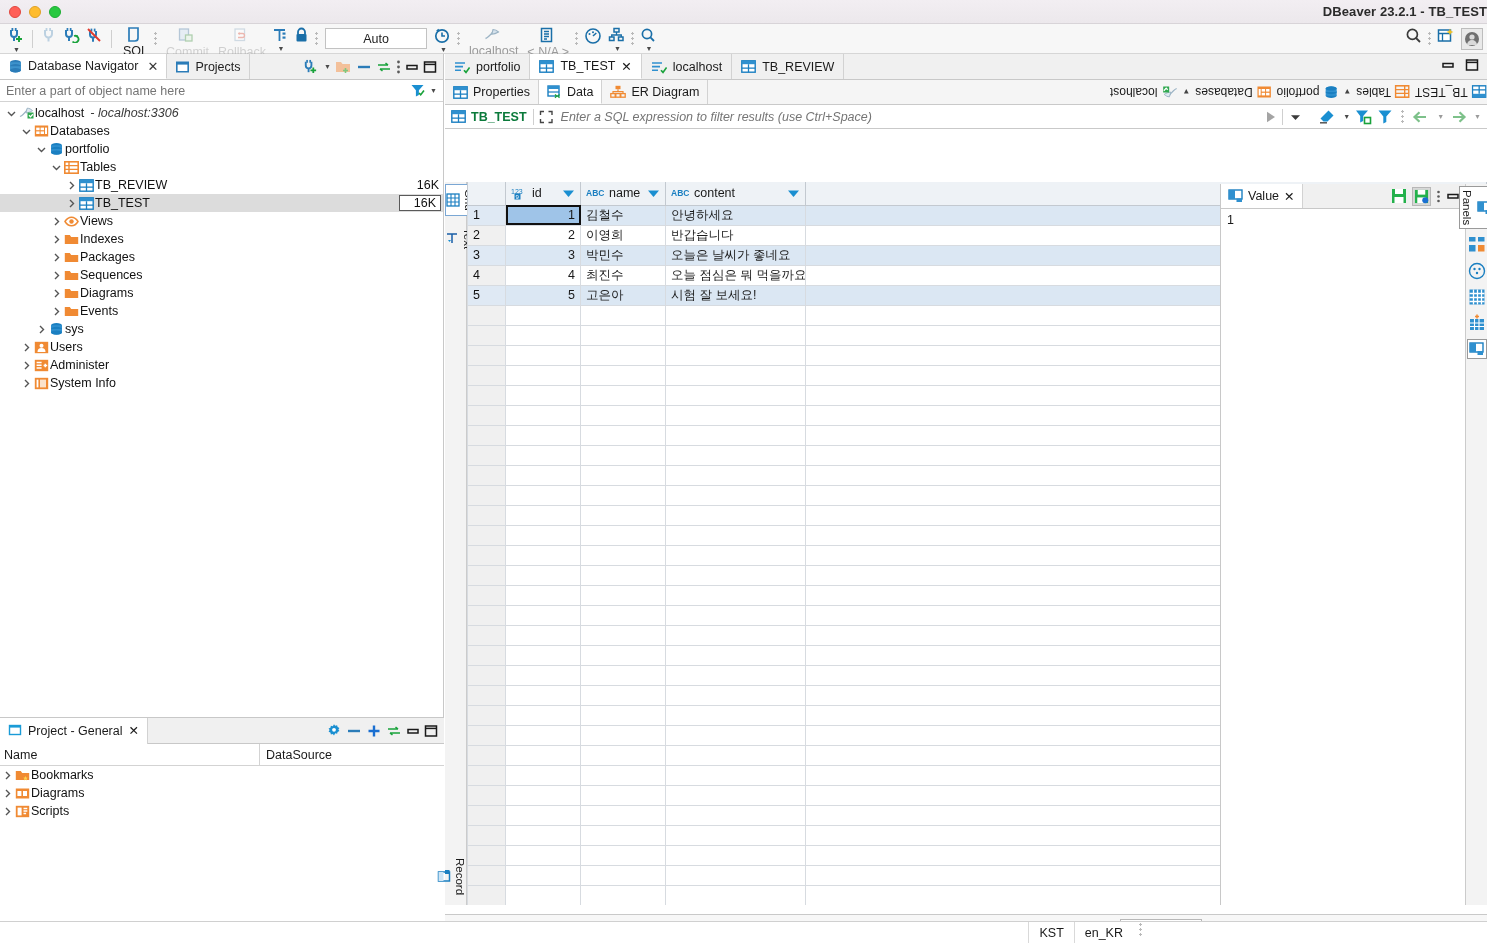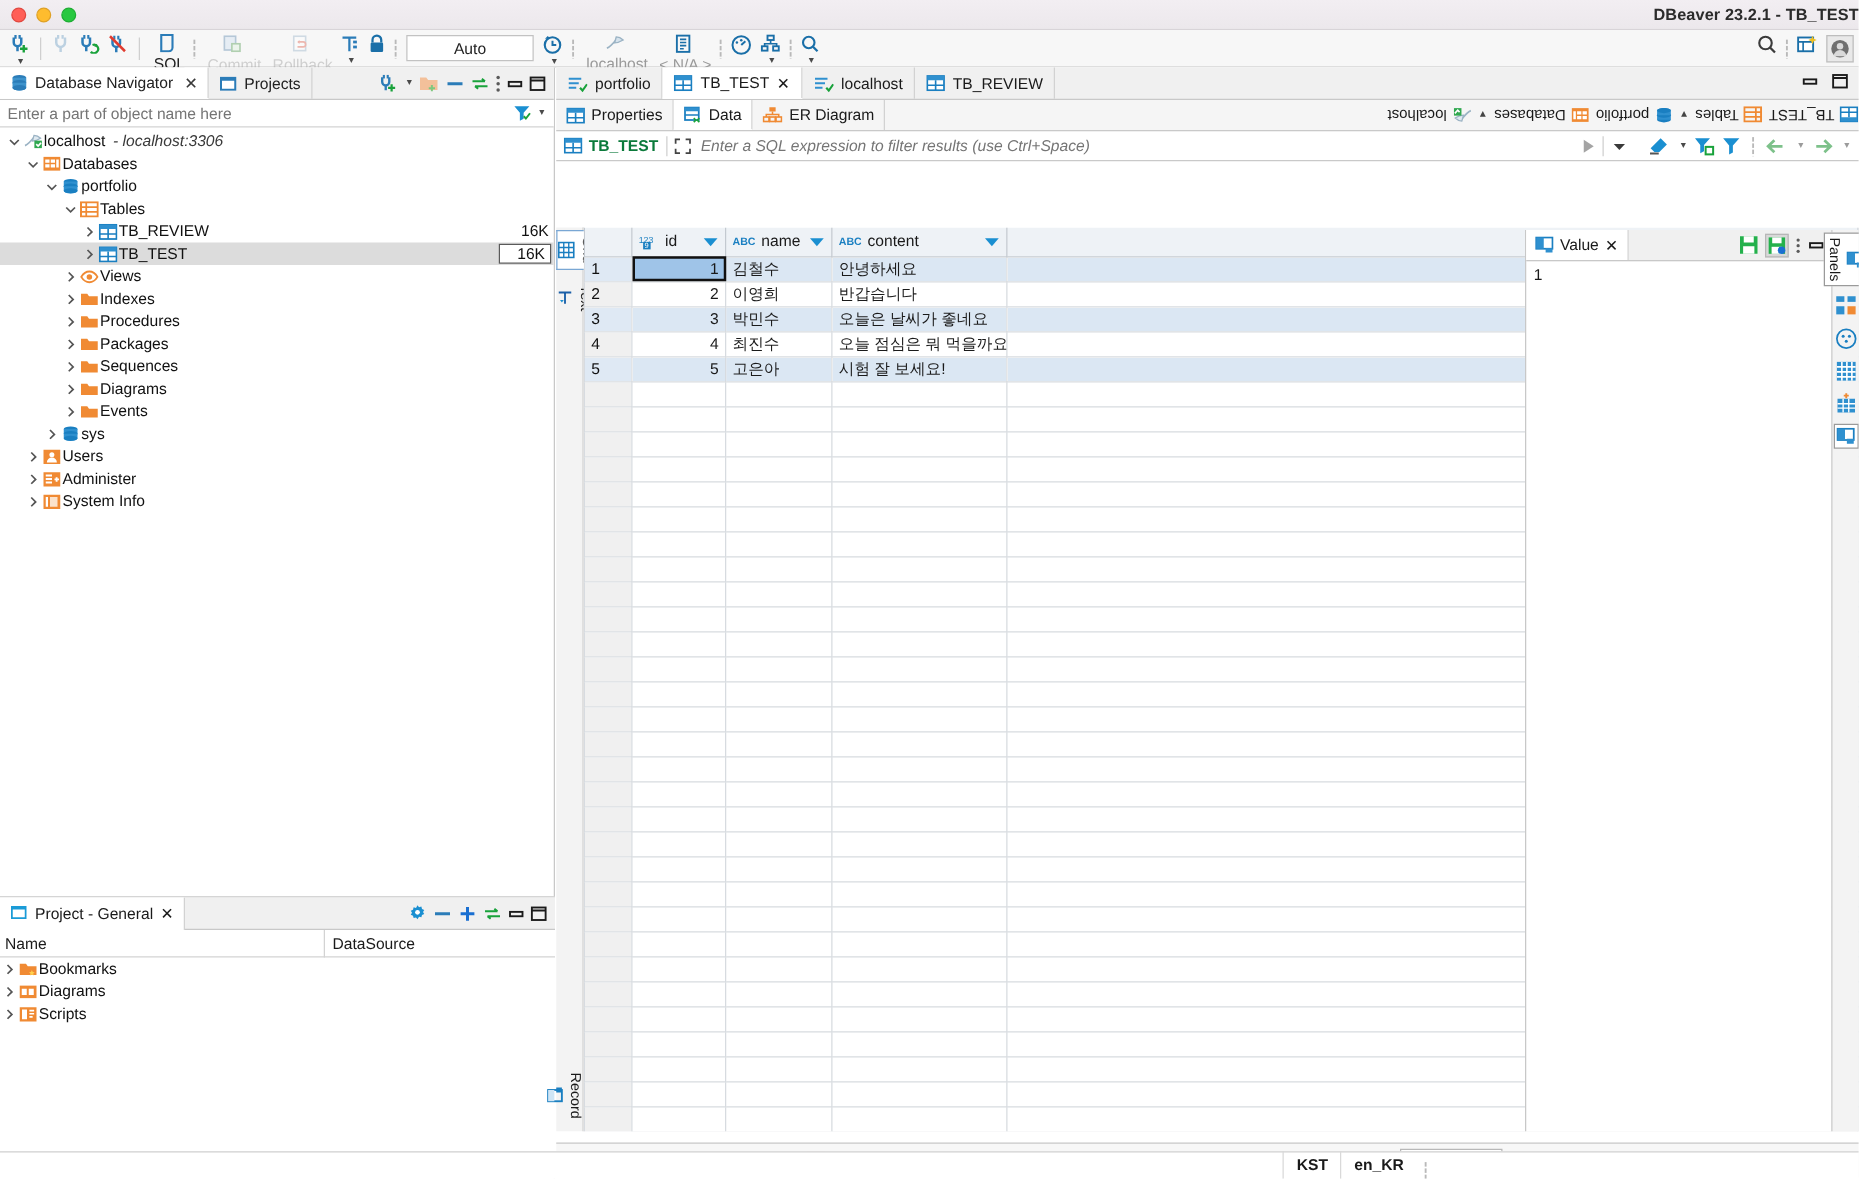--- a/index.html
+++ b/index.html
@@ -187,22 +187,22 @@
      padding-left: 26px; }
   .rb-item { display: flex; align-items: center; gap: 4px; padding: 0 5px; font-size: 12.5px; }
   .rb-item.dis { opacity: .42; }
   .rb-sep { width: 3px; height: 16px; margin: 0 4px;
      background-image: radial-gradient(#b9b9b9 48%, transparent 50%);
      background-size: 3px 5px; background-repeat: repeat-y; }
   .fetch-box { width: 82px; height: 20px; background: #fff; border: 1px solid #b8b8b8;
      font-size: 12.5px; padding-left: 5px; display: flex; align-items: center; }
 
   .statusbar { position: absolute; left: 0; bottom: 0; width: 1487px; height: 22px;
-     background: #ffffff; border-top: 1px solid #d0d0d0; display: flex; align-items: flex-end;
-     justify-content: flex-end; padding-right: 345px; font-size: 12.5px; gap: 0; font-weight: bold; }
+     background: #ffffff; border-top: 1px solid #d0d0d0; display: flex; align-items: flex-start;
+     justify-content: flex-end; padding-right: 345px; font-size: 12.5px; gap: 0; }
   .sb-cell { padding: 0 10px; height: 22px; display: flex; align-items: center;
      border-left: 1px solid #d9d9d9; }
   .sb-dots { width: 3px; height: 14px; margin-left: 6px;
      background-image: radial-gradient(#b9b9b9 48%, transparent 50%);
      background-size: 3px 5px; background-repeat: repeat-y; }
   .ed-min { position: absolute; right: 8px; top: 4px; display: flex; gap: 10px; }
 
   svg { display: block; }
 </style>
 </head>
@@ -629,34 +629,20 @@
             <svg width="9" height="9" viewBox="0 0 9 9">
               <path d="M3 1l3.5 3.5L3 8" fill="none" stroke="#555" stroke-width="1.4"></path>
             </svg>
           </span>
           <span class="ticon">
             <svg width="15" height="13" viewBox="0 0 15 13">
               <path d="M0.8 2h5l1.4 1.9H14.2V11H0.8z" fill="#f08a33"></path>
             </svg>
           </span>
           <span class="tlabel">Indexes</span>
-        </div>
-        <div class="trow">
-          <span style="width: 49px; flex: 0 0 auto;"></span>
-          <span class="tw">
-            <svg width="9" height="9" viewBox="0 0 9 9">
-              <path d="M3 1l3.5 3.5L3 8" fill="none" stroke="#555" stroke-width="1.4"></path>
-            </svg>
-          </span>
-          <span class="ticon">
-            <svg width="15" height="13" viewBox="0 0 15 13">
-              <path d="M0.8 2h5l1.4 1.9H14.2V11H0.8z" fill="#f08a33"></path>
-            </svg>
-          </span>
-          <span class="tlabel">Procedures</span>
         </div>
         <div class="trow">
           <span style="width: 49px; flex: 0 0 auto;"></span>
           <span class="tw">
             <svg width="9" height="9" viewBox="0 0 9 9">
               <path d="M3 1l3.5 3.5L3 8" fill="none" stroke="#555" stroke-width="1.4"></path>
             </svg>
           </span>
           <span class="ticon">
             <svg width="15" height="13" viewBox="0 0 15 13">

